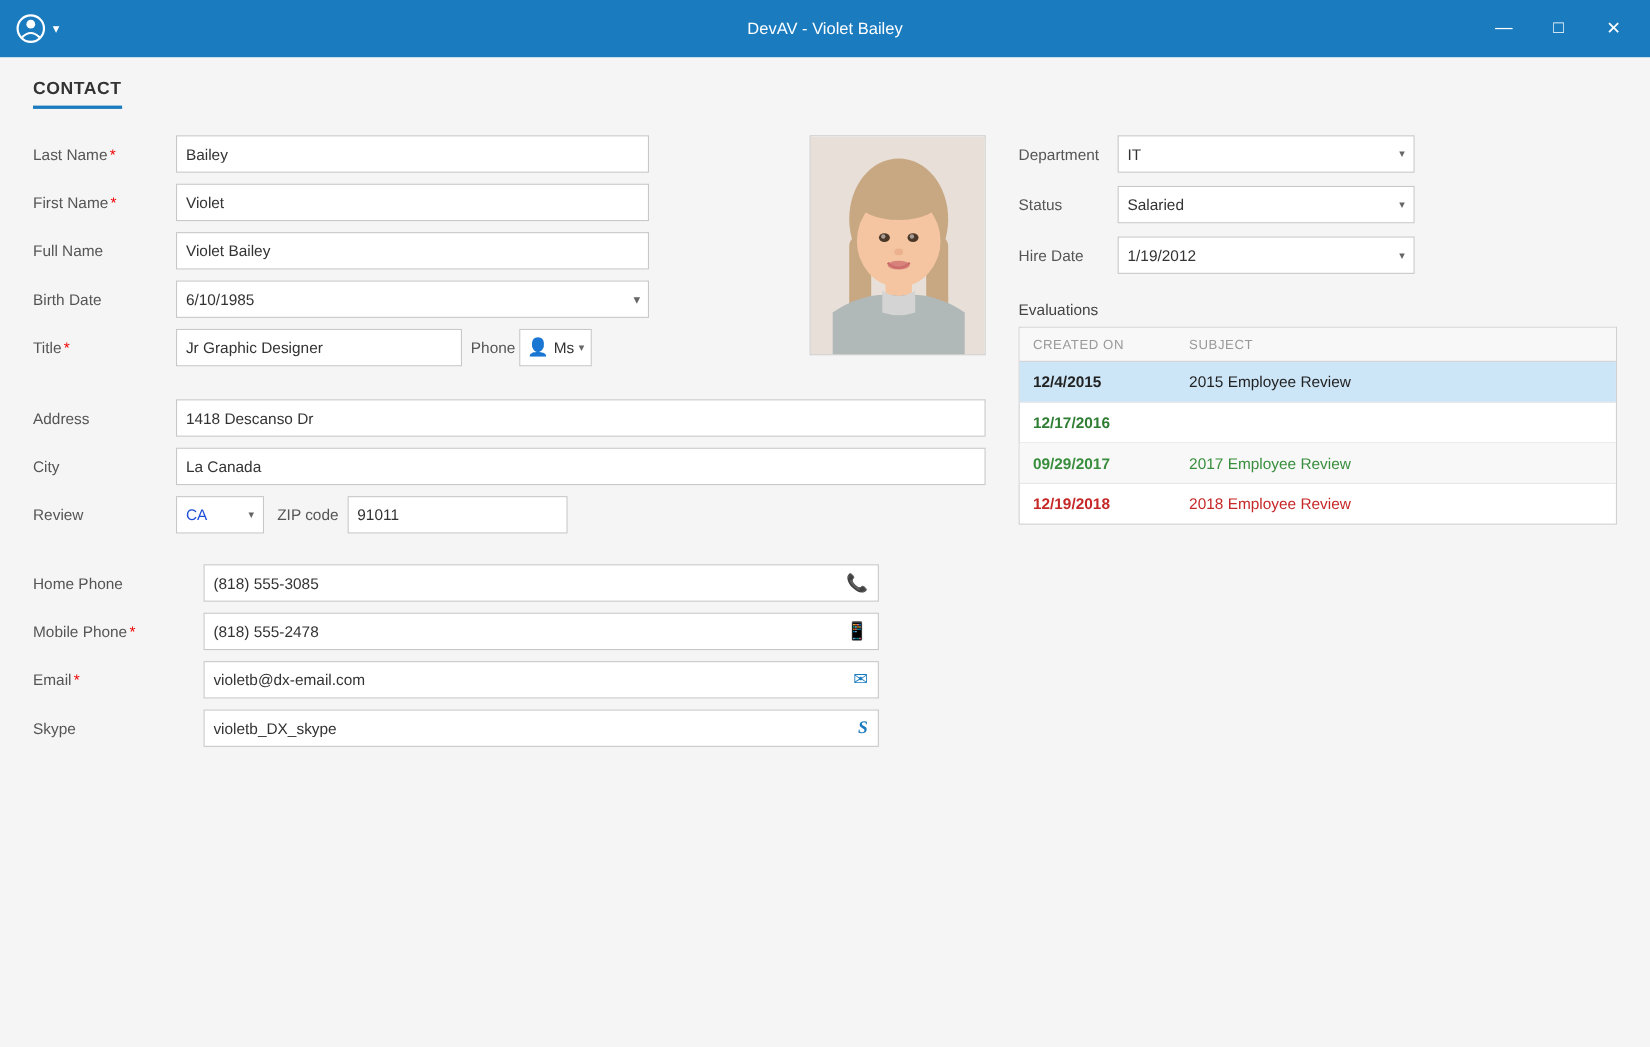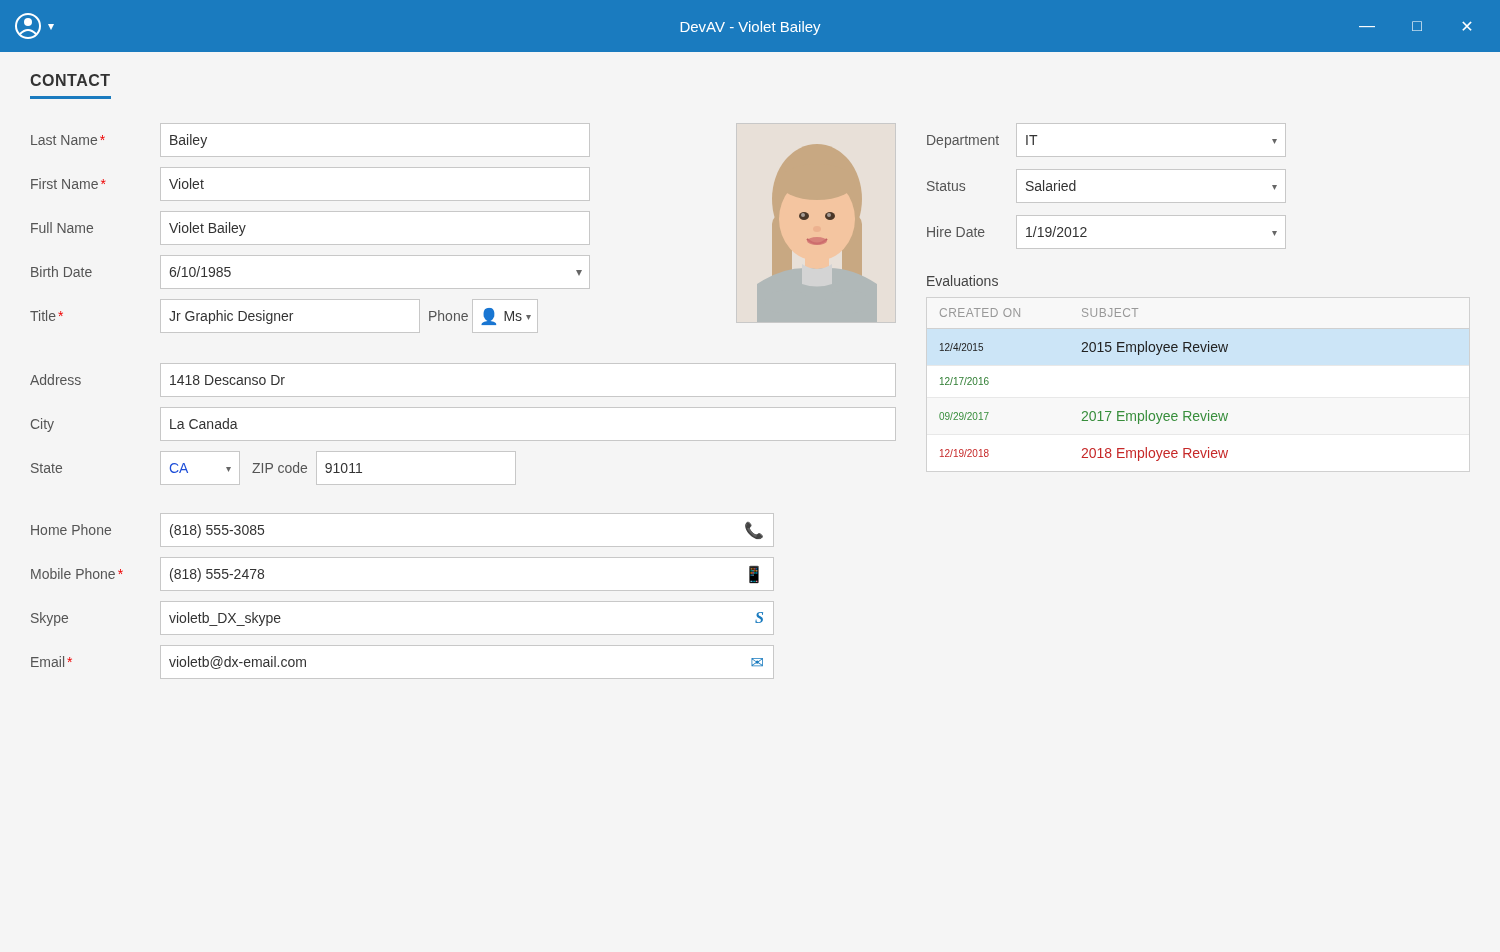--- a/index.html
+++ b/index.html
@@ -136,21 +136,21 @@
     }
     .state-select {
       display: flex; align-items: center; border: 1px solid #c8c8c8;
       background: white; height: 34px; padding: 0 8px; cursor: pointer; width: 80px;
     }
     .state-text { font-size: 14px; color: #1d4ed8; flex: 1; }
     .state-arrow { font-size: 10px; color: #666; }
     .zip-label { margin-left: 12px; color: #555; font-size: 14px; margin-right: 8px; }
     .zip-input { width: 200px; }
     .phone-input-wrapper {
-      position: relative; width: 614px;
+      position: relative; width: 614px; margin-left: 25px;
     }
     .phone-input-wrapper .form-input { width: 100%; padding-right: 36px; }
     .phone-icon {
       position: absolute; right: 10px; top: 50%; transform: translateY(-50%);
       color: #1a7bbf; font-size: 16px;
     }
 
     
     .group-spacer { height: 18px; }
 
@@ -192,21 +192,21 @@
     .eval-row {
       display: flex;
       align-items: center;
       padding: 10px 12px;
       border-bottom: 1px solid #e8e8e8;
     }
     .eval-row:last-child { border-bottom: none; }
     .eval-row.selected { background: #cce5f7; }
     .eval-row.alt { background: #f8f8f8; }
     .eval-date {
-      width: 130px; flex-shrink: 0; font-weight: 400; font-size: 10px;
+      width: 130px; flex-shrink: 0; font-weight: 700; font-size: 14px;
     }
     .eval-subject { flex: 1; padding-left: 12px; font-size: 14px; }
     .date-black { color: #222; }
     .date-green { color: #2e7d32; }
     .date-darkgreen { color: #388e3c; }
     .date-red { color: #c62828; }
     .subject-black { color: #222; }
     .subject-green { color: #2e7d32; }
     .subject-darkgreen { color: #388e3c; }
     .subject-red { color: #c62828; }
@@ -328,21 +328,21 @@
           <div class="form-label">Address</div>
           <input class="form-input input-wide" type="text" value="1418 Descanso Dr" style="">
         </div>
 
         <div class="form-row">
           <div class="form-label">City</div>
           <input class="form-input input-wide" type="text" value="La Canada" style="">
         </div>
 
         <div class="form-row">
-          <div class="form-label">State</div>
+          <div class="form-label">Review</div>
           <div class="state-zip-row">
             <div class="state-select">
               <span class="state-text">CA</span>
               <span class="state-arrow">▾</span>
             </div>
             <span class="zip-label">ZIP code</span>
             <input class="form-input zip-input" type="text" value="91011" style="">
           </div>
         </div>
       </div>
@@ -361,34 +361,34 @@
         <div class="form-label">
           <span>Mobile Phone</span><span class="required-star">*</span>
         </div>
         <div class="phone-input-wrapper">
           <input class="form-input" type="text" value="(818) 555-2478" style="width: 100%; padding-right: 36px;">
           <span class="phone-icon" style="color:#1a7bbf;">📱</span>
         </div>
       </div>
 
       <div class="form-row">
+        <div class="form-label">
+          <span>Email</span><span class="required-star">*</span>
+        </div>
+        <div class="phone-input-wrapper">
+          <input class="form-input" type="text" value="violetb@dx-email.com" style="width: 100%; padding-right: 36px;">
+          <span class="phone-icon" style="color:#1a7bbf;">✉</span>
+        </div>
+      </div>
+
+      <div class="form-row">
         <div class="form-label">Skype</div>
         <div class="phone-input-wrapper">
           <input class="form-input" type="text" value="violetb_DX_skype" style="width: 100%; padding-right: 36px;">
           <span class="phone-icon" style="color:#1a7bbf; font-style:italic; font-weight:bold; font-family:serif;">S</span>
-        </div>
-      </div>
-
-      <div class="form-row">
-        <div class="form-label">
-          <span>Email</span><span class="required-star">*</span>
-        </div>
-        <div class="phone-input-wrapper">
-          <input class="form-input" type="text" value="violetb@dx-email.com" style="width: 100%; padding-right: 36px;">
-          <span class="phone-icon" style="color:#1a7bbf;">✉</span>
         </div>
       </div>
 
     </div>
 
     <div class="right-panel">
 
       <div class="right-form-row">
         <div class="right-label">Department</div>
         <div class="right-select">

